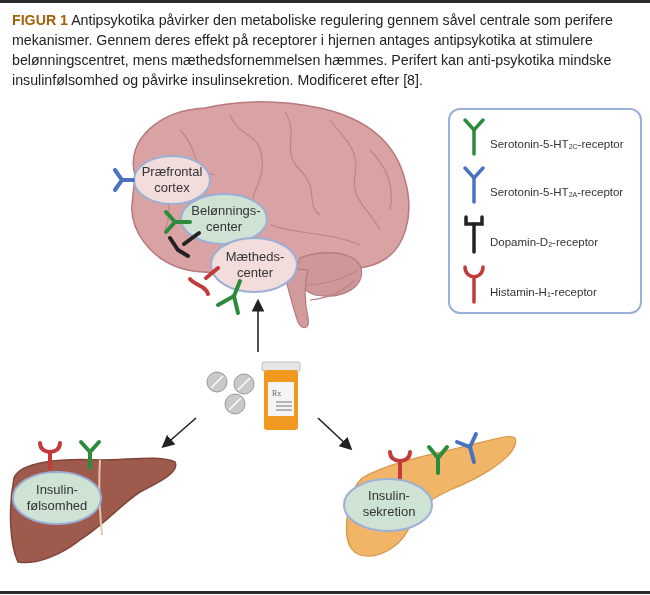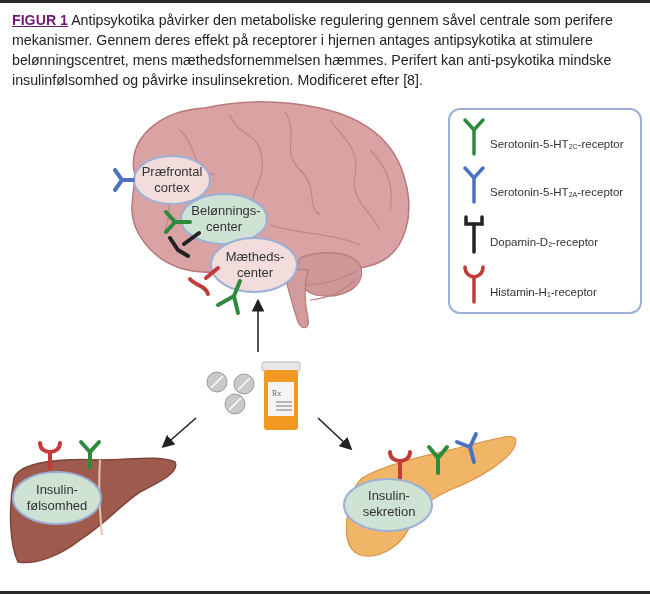--- a/index.html
+++ b/index.html
@@ -1,19 +1,19 @@
 <!DOCTYPE html>
 <html><head>
 <meta charset="utf-8">
 <style>
   html,body{margin:0;padding:0;background:#fff;}
   body{width:650px;height:595px;position:relative;overflow:hidden;font-family:"Liberation Sans",sans-serif;}
   .rule{position:absolute;left:0;width:650px;height:3px;background:#2b2b2b;}
   .caption{position:absolute;left:12px;top:10px;width:630px;font-size:14.2px;line-height:20px;color:#222;}
-  .caption .fig{color:#701a75;font-weight:bold;text-decoration:underline;}
+  .caption .fig{color:#a16207;font-weight:bold;}
   svg#diagram{position:absolute;left:0;top:0;}
   .lbl{font-family:"Liberation Sans",sans-serif;font-size:13px;fill:#333;text-anchor:middle;}
   .legend{position:absolute;left:448px;top:108px;width:194px;height:206px;border:2px solid #9bb0d6;border-radius:12px;background:#fff;box-sizing:border-box;}
   .leg-item{position:absolute;left:12px;height:40px;width:180px;}
   .leg-item svg{position:absolute;left:0;top:0;}
   .leg-text{position:absolute;left:28px;top:22px;font-size:11.5px;color:#333;white-space:nowrap;}
   .leg-text sub{font-size:7px;vertical-align:-1px;}
 </style>
 </head>
 <body>

